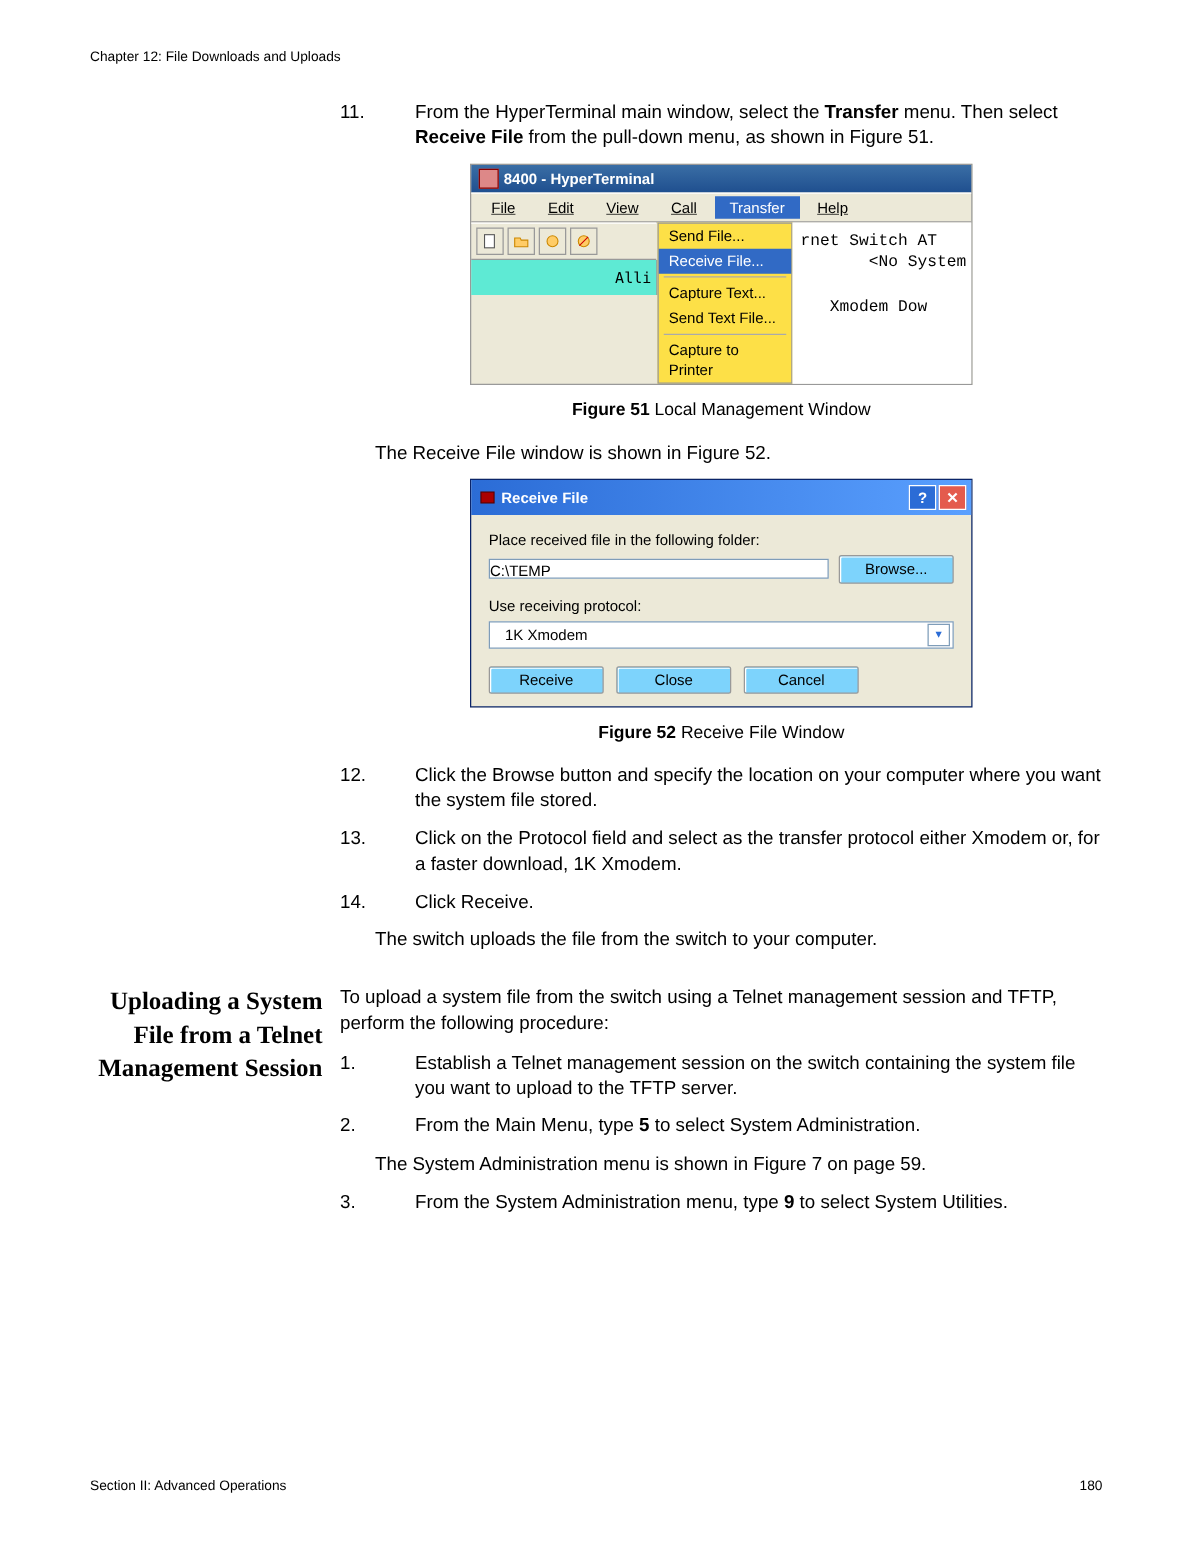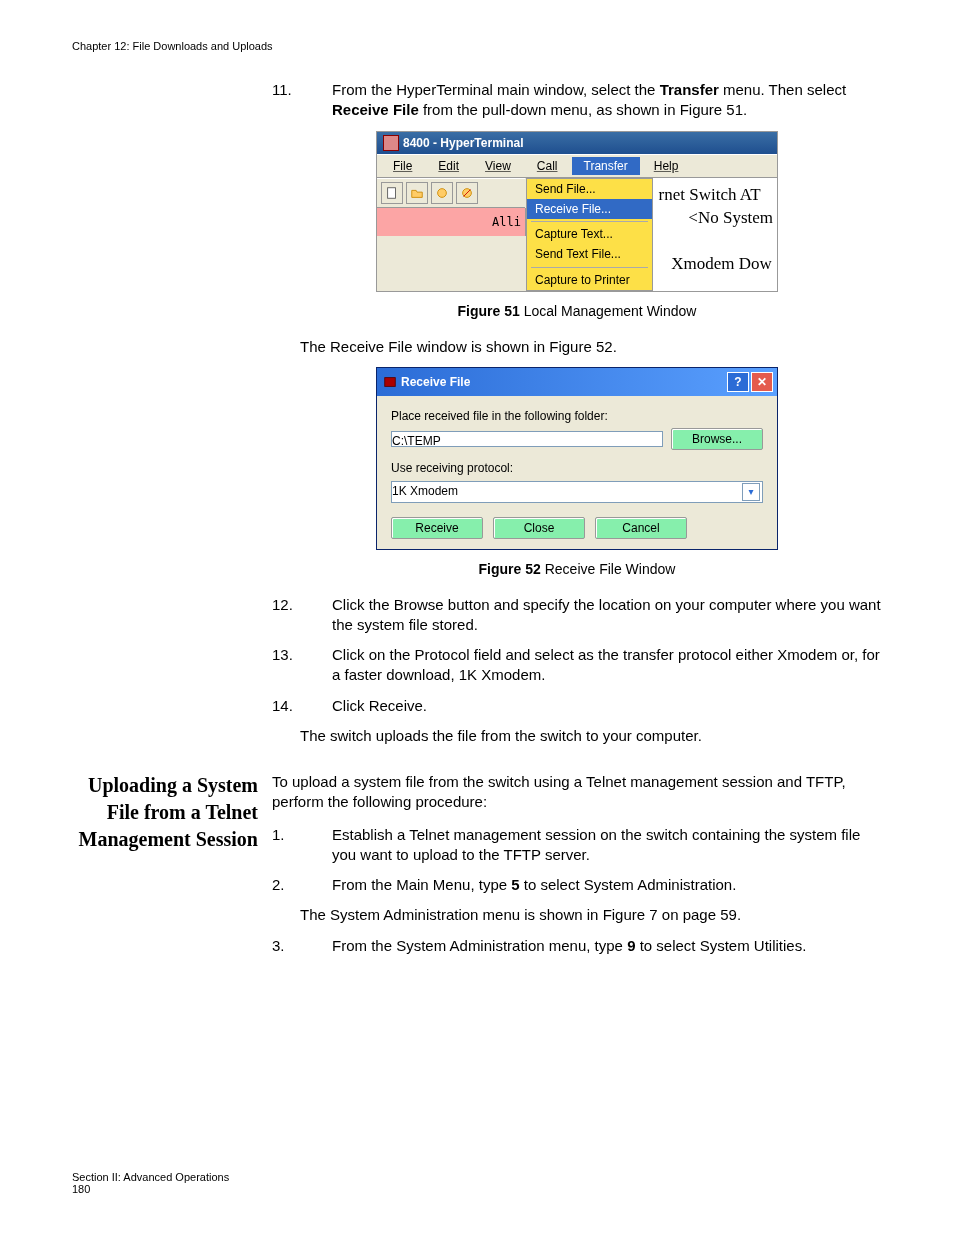--- a/index.html
+++ b/index.html
@@ -105,35 +105,35 @@
   .ht-btn {
     width:20px; height:20px; border:1px solid #999; background:#ece9d8;
     display:flex; align-items:center; justify-content:center;
   }
   .ht-left {
     width:140px;
     padding:6px 4px;
     font-family: monospace;
     text-align:right;
     border-right:1px solid #999;
-    background:#fca5a5;
+    background:#5eead4;
   }
   .ht-dd {
     width:150px;
     border:1px solid #999;
     background:#fde047;
   }
   .ht-dd .it { padding:2px 8px; border-bottom:0; }
   .ht-dd .sel { background:#316ac5; color:#fff; }
   .ht-dd hr { border:0; border-top:1px solid #aaa; margin:2px 4px; }
   .ht-right {
     flex:1;
     background:#fff;
-    font-family:Liberation Serif, serif;
-    font-size:17px;
+    font-family:Liberation Mono, monospace;
+    font-size:13px;
     padding:6px 4px 6px 6px;
     white-space:pre;
   }
 
   
   .rf {
     width:400px;
     margin: 6px auto 6px auto;
     border:1px solid #0a246a;
     background:#ece9d8;
@@ -159,39 +159,38 @@
   .rf-body { padding:12px 14px 10px 14px; }
   .rf-row { display:flex; gap:8px; align-items:center; margin-bottom:10px; }
   .rf-label { margin-bottom:4px; }
   .rf-input {
     flex:1; border:1px solid #7f9db9; background:#fff; height:16px;
     padding:1px 0; box-sizing:border-box;
   }
   .rf-select {
     width:100%; border:1px solid #7f9db9; background:#fff; height:22px;
     display:flex; align-items:center; justify-content:space-between;
-    padding:1px 2px 1px 0; box-sizing:border-box;
+    padding:1px 2px 1px 12px; box-sizing:border-box;
   }
   .rf-select .chev {
     width:16px; height:16px; border:1px solid #7f9db9;
     display:flex; align-items:center; justify-content:center;
     color:#2b6cd6; font-size:10px;
   }
   .rf-btns { display:flex; gap:10px; margin-top:14px; }
   .wbtn {
     min-width:70px; text-align:center; padding:2px 10px;
-    border:1px solid #999; background:#86efac; border-radius:2px;
+    border:1px solid #999; background:#7dd3fc; border-radius:2px;
     box-shadow: inset 1px 1px 0 #fff;
   }
 
   .footer {
     position:absolute; bottom:40px; left:72px; right:72px;
     display:flex; justify-content:space-between;
     font-size:11px;
-    flex-direction:column;
   }
 
   
   .svg { width:14px; height:14px; }
 </style>
 </head>
 <body>
 <div class="page">
 
 <div class="chapter">Chapter 12: File Downloads and Uploads</div>

